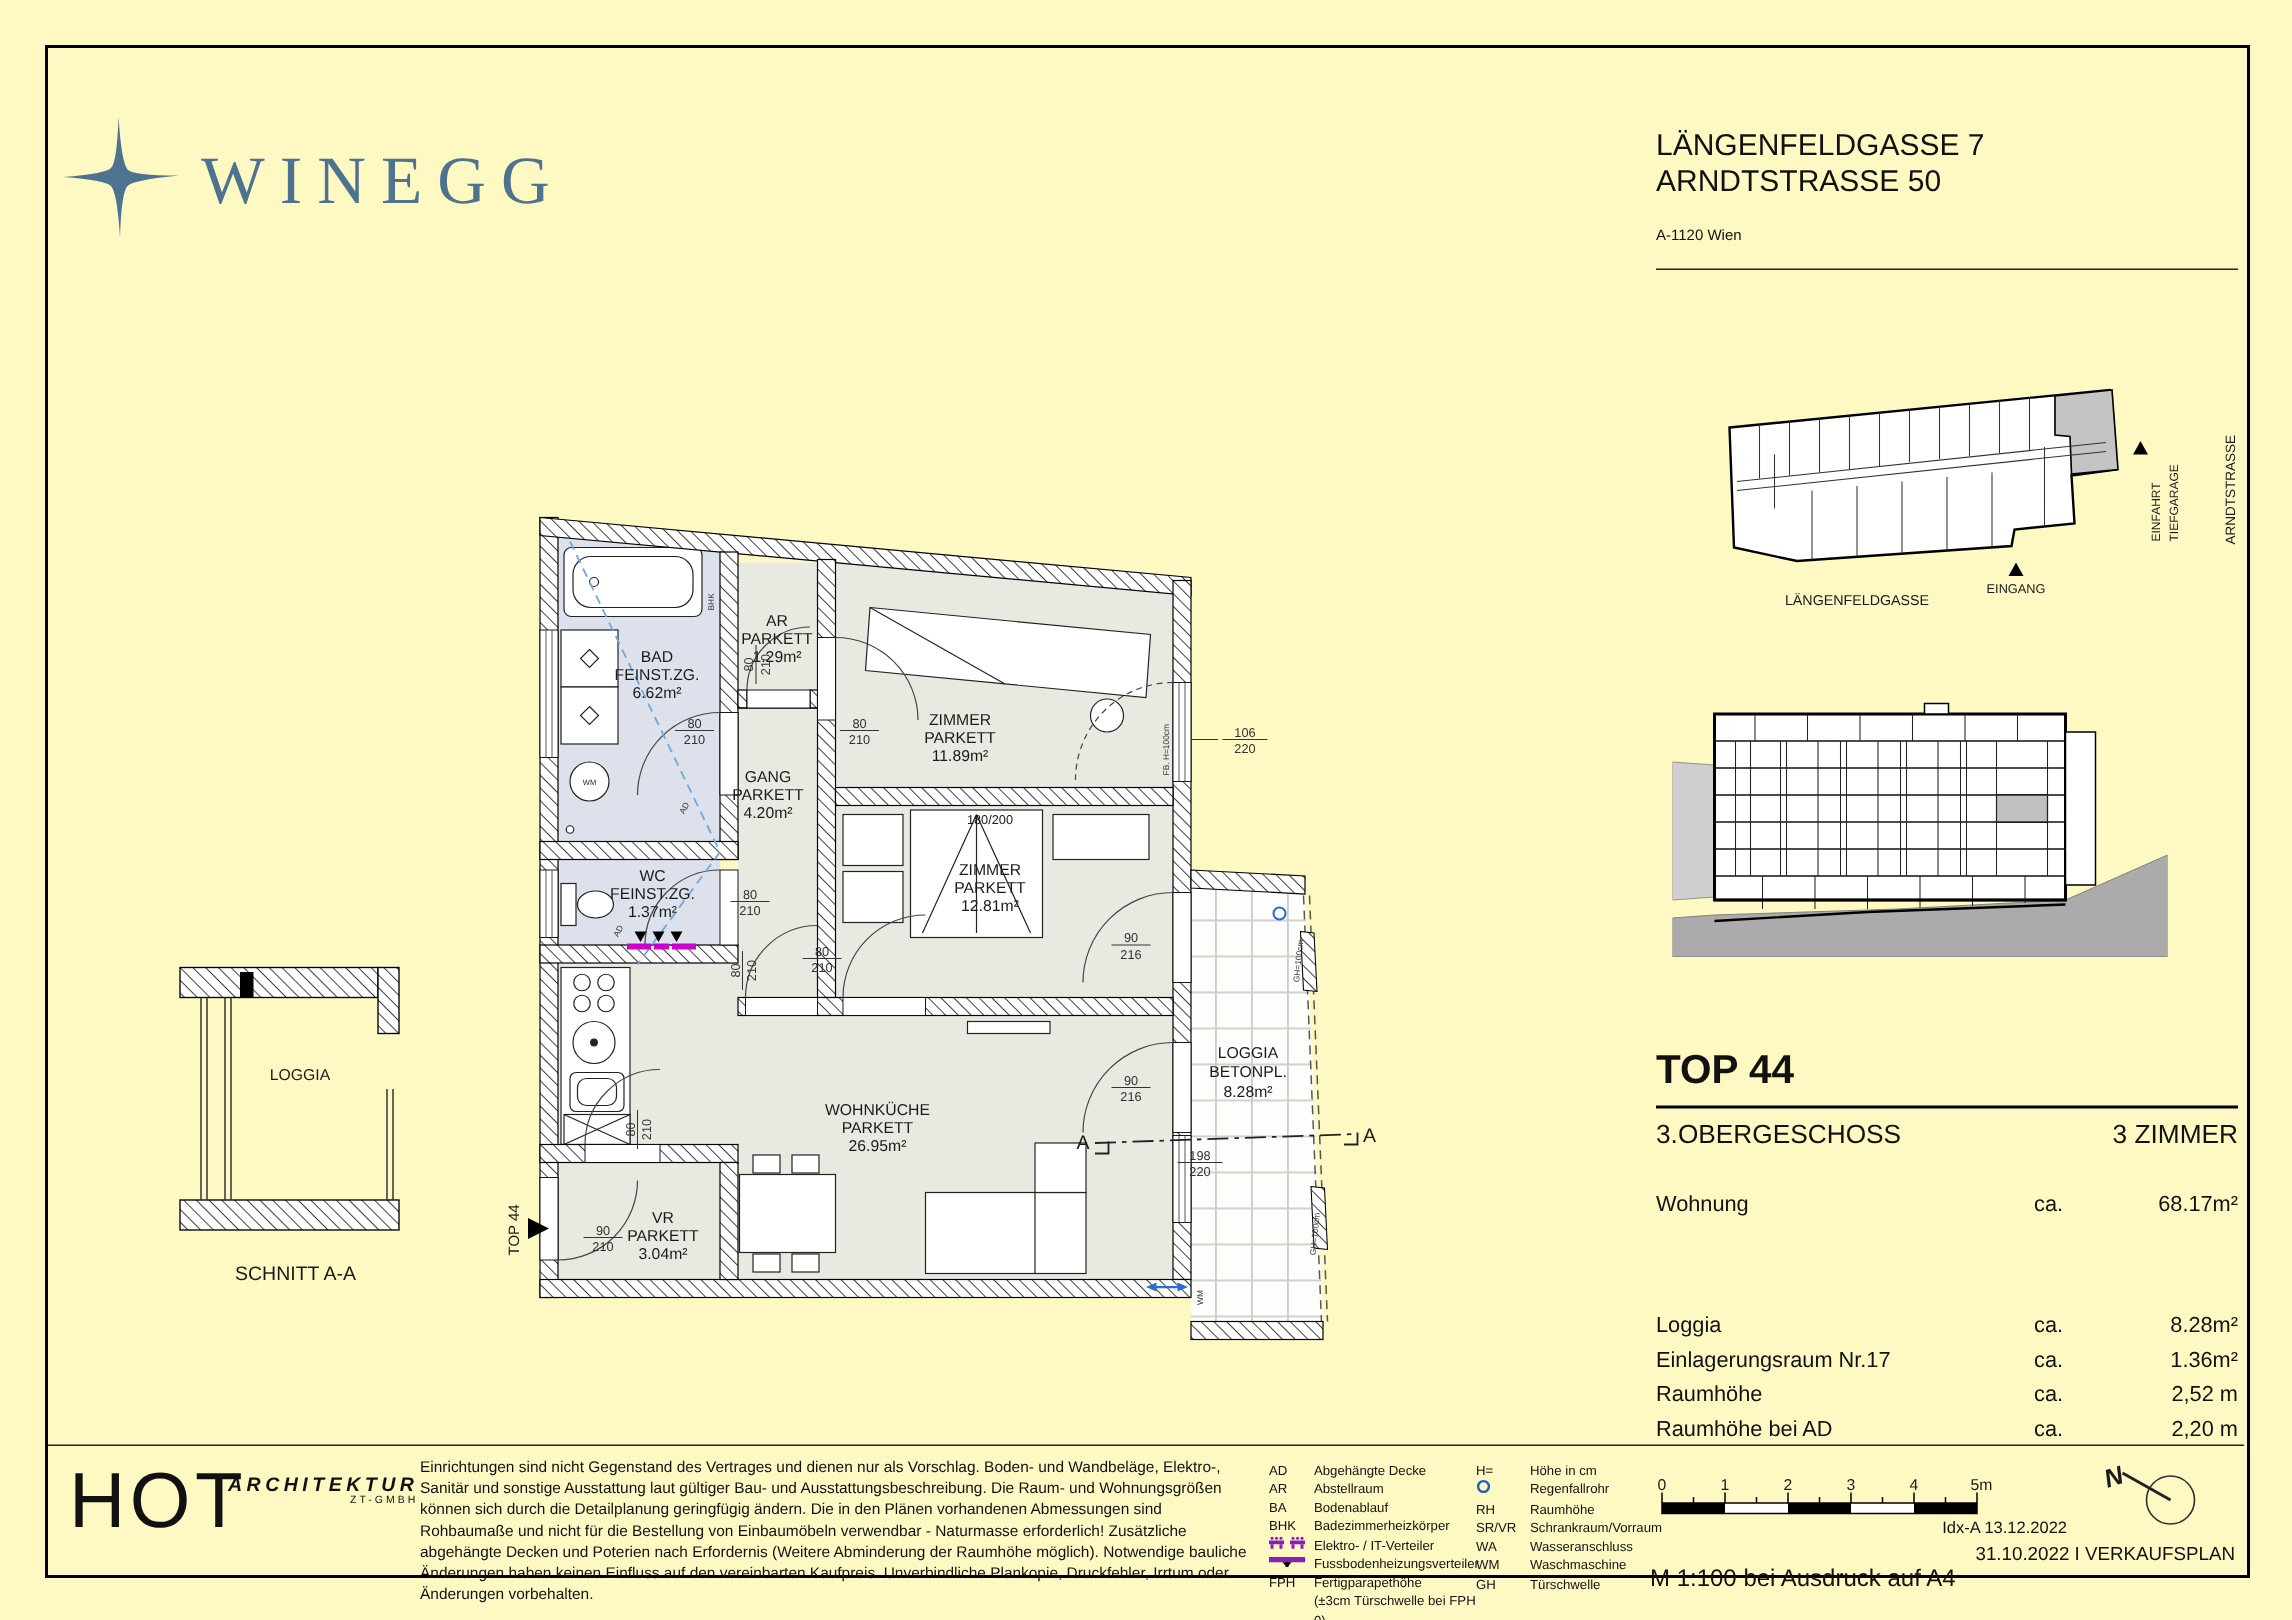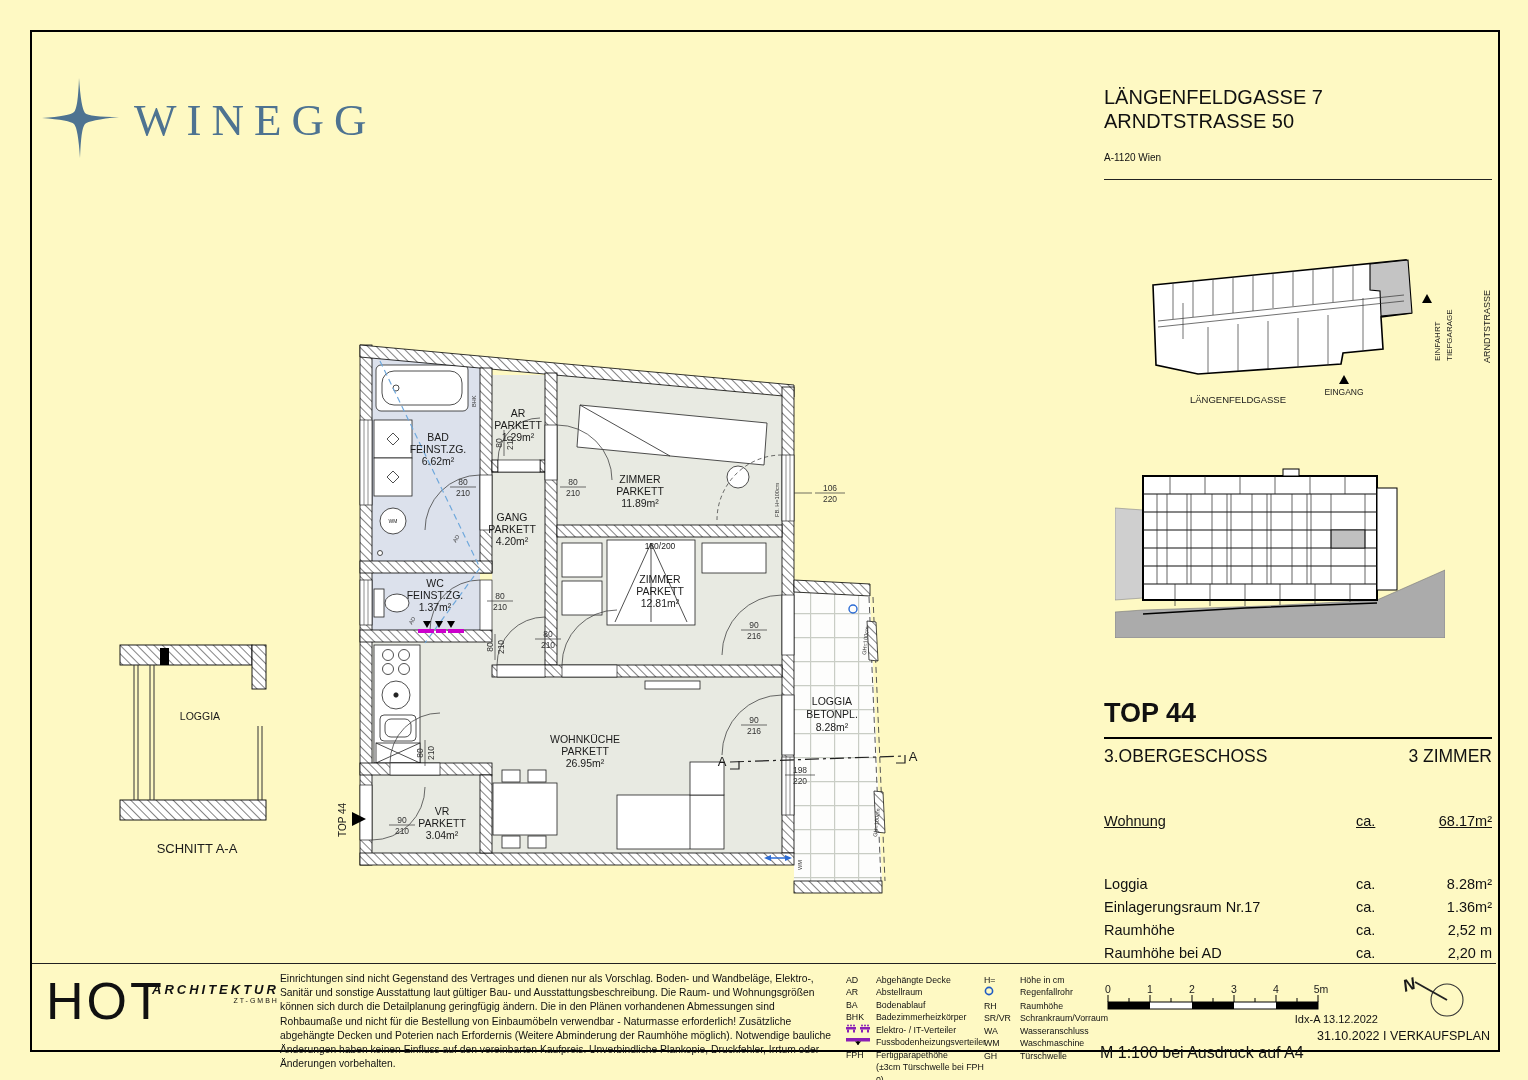--- a/index.html
+++ b/index.html
@@ -137,21 +137,21 @@
     </g>
     <path d="M28,152 L262,152 M28,166 L130,160 L262,155" stroke="#000" stroke-width="1.6" fill="none"></path>
   </svg>
 
   <div class="abs toplabel" style="left:1104px;top:698px;">TOP 44</div>
   <div class="abs rule2" style="left:1104px;top:737px;width:388px;"></div>
   <div class="abs floorrow" style="left:1104px;top:746px;width:388px;">
     <span>3.OBERGESCHOSS</span>
     <span>3 ZIMMER</span>
   </div>
-  <div class="abs inforow" style="left:1104px;top:813px;width:388px;text-decoration:underline;">
+  <div class="abs inforow" style="left:1104px;top:795px;width:388px;">
     <span class="lab">Wohnung</span>
     <span class="ca">ca.</span>
     <span class="val">68.17m²</span>
   </div>
   <div class="abs inforow" style="left:1104px;top:876px;width:388px;">
     <span class="lab">Loggia</span>
     <span class="ca">ca.</span>
     <span class="val">8.28m²</span>
   </div>
   <div class="abs inforow" style="left:1104px;top:899px;width:388px;">

